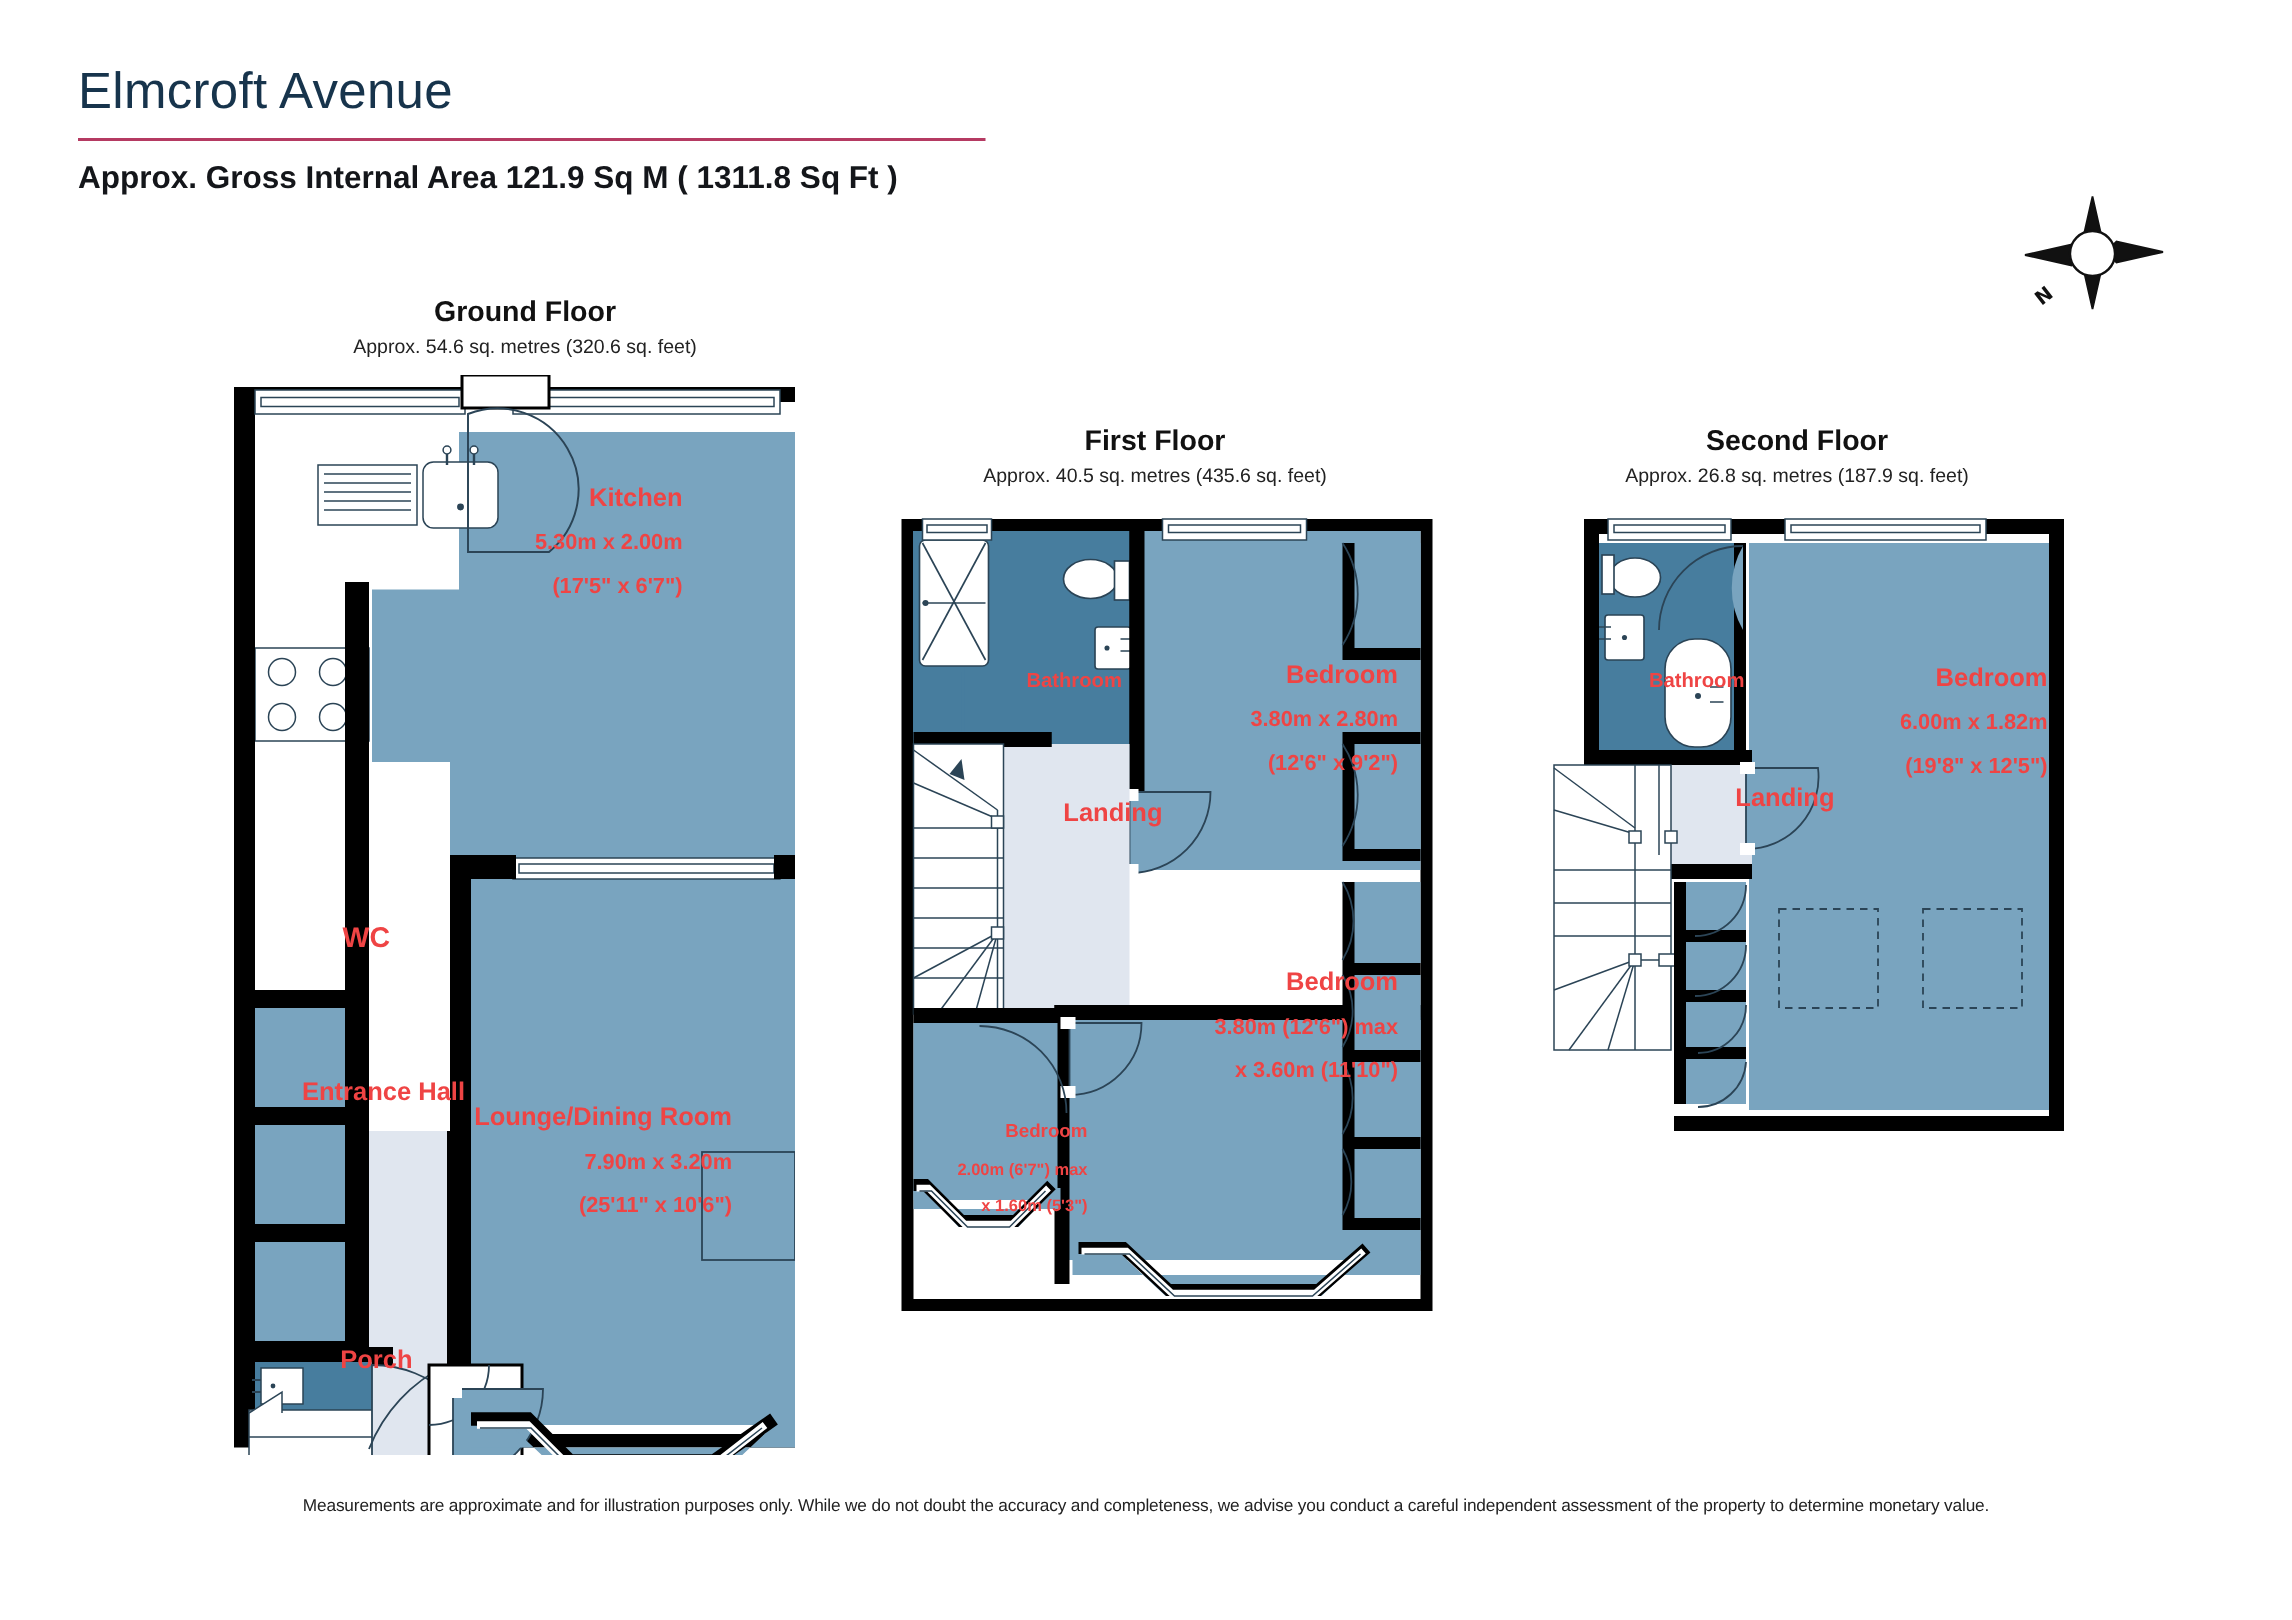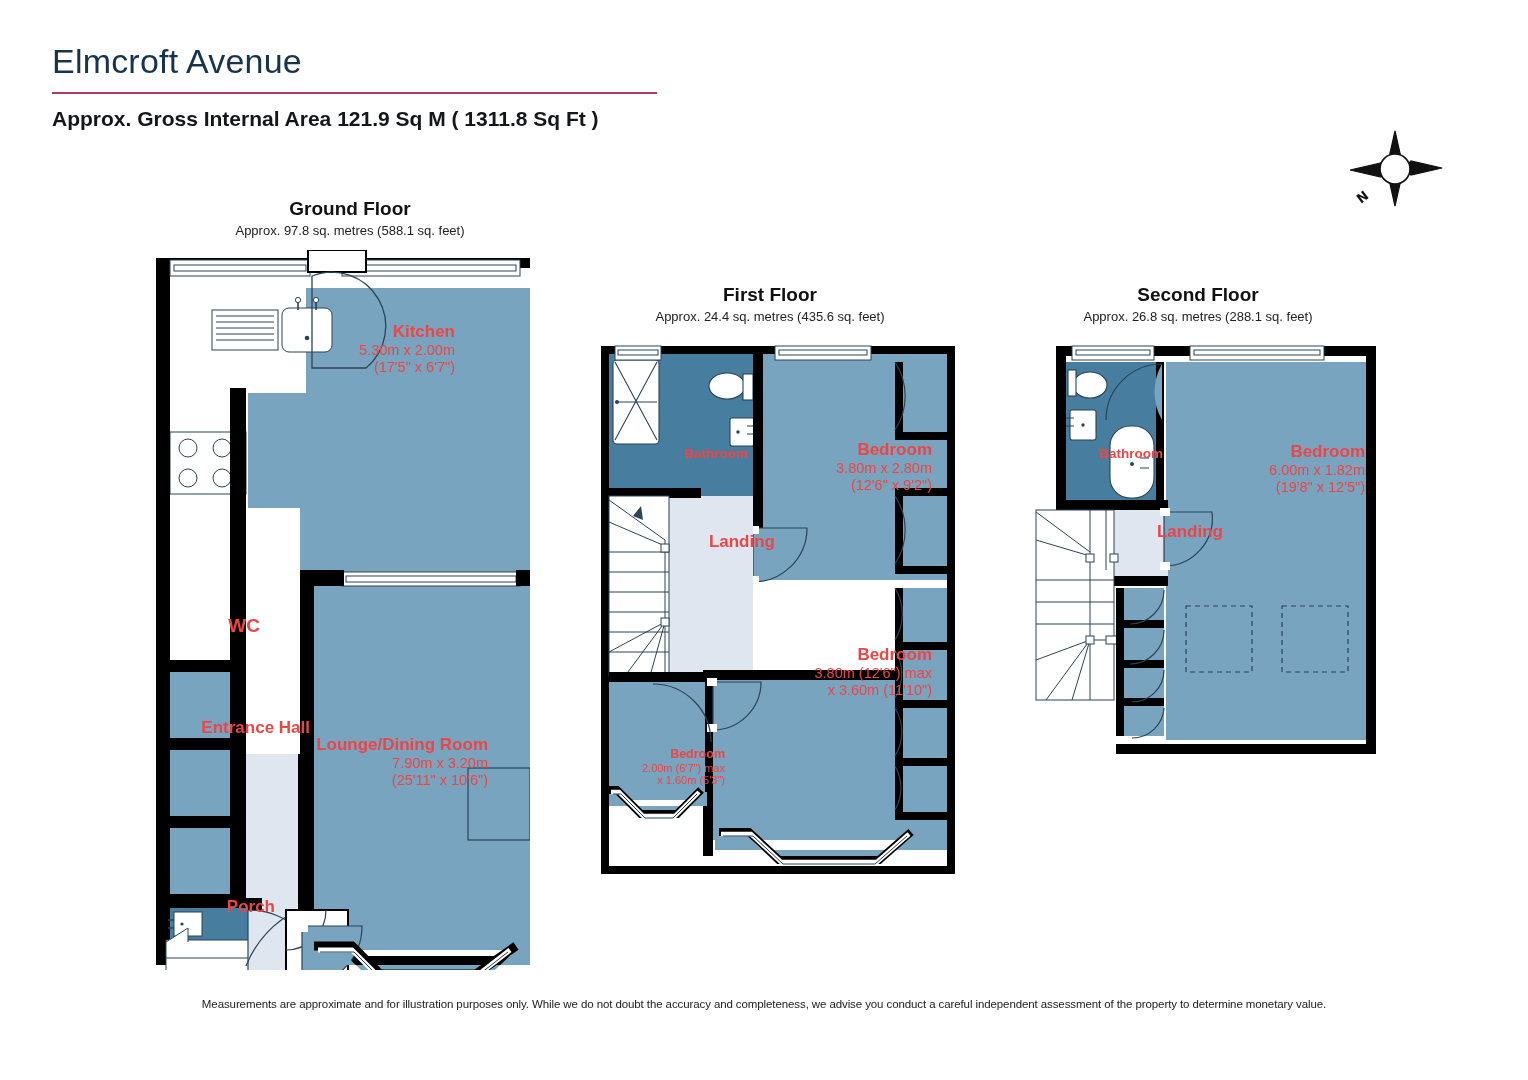--- a/index.html
+++ b/index.html
@@ -45,21 +45,21 @@
   }
   .floor-title .ft-name{font-size:19px;font-weight:700;color:#111;display:block;}
   .floor-title .ft-area{font-size:13px;font-weight:400;color:#222;display:block;margin-top:3px;}
 
   
   .plan{position:absolute;}
 
   
   .rlabel{position:absolute;text-align:right;line-height:1.16;color:#ef4444;}
   .rlabel .rn{display:block;font-weight:700;}
-  .rlabel .rd{display:block;font-weight:400;}
+  .rlabel .rd{display:block;font-weight:700;margin-top:12px;}
 
   
   #footer{position:absolute;left:0;top:998px;width:1528px;text-align:center;}
   #footer .fl1{font-size:11.5px;color:#222;letter-spacing:-.1px;}
   #footer .fl2{font-size:11.5px;color:#222;margin-top:10px;letter-spacing:-.1px;}
 </style>
 </head>
 <body>
 
 <div id="header">
@@ -76,31 +76,31 @@
       <path d="M50 78 L43 47 L50 40 L57 47 Z"></path>
       <path d="M5 42 L36 35 L43 42 L36 49 Z"></path>
     </g>
     <circle cx="50" cy="41" r="15" fill="#ffffff" stroke="#111111" stroke-width="1.6"></circle>
     <text x="16" y="76" font-family="DejaVu Sans, sans-serif" font-size="13" font-weight="bold" fill="#111111" transform="rotate(-38 16 76)">N</text>
   </svg>
 </div>
 
 <div class="floor-title" style="left:170px;top:198px;width:360px;">
   <span class="ft-name">Ground Floor</span>
-  <span class="ft-area">Approx. 97.8 sq. metres (588.1 sq. feet)</span>
+  <span class="ft-area">Approx. 54.6 sq. metres (320.6 sq. feet)</span>
 </div>
 
 <div class="floor-title" style="left:590px;top:284px;width:360px;">
   <span class="ft-name">First Floor</span>
-  <span class="ft-area">Approx. 24.4 sq. metres (435.6 sq. feet)</span>
+  <span class="ft-area">Approx. 40.5 sq. metres (435.6 sq. feet)</span>
 </div>
 
 <div class="floor-title" style="left:1018px;top:284px;width:360px;">
   <span class="ft-name">Second Floor</span>
-  <span class="ft-area">Approx. 26.8 sq. metres (288.1 sq. feet)</span>
+  <span class="ft-area">Approx. 26.8 sq. metres (187.9 sq. feet)</span>
 </div>
 
 <svg class="plan" style="left:130px;top:250px;" width="400" height="720" viewBox="0 0 400 720">
 
   <g>
     <path d="M26 8 H400 V715 H175 V430 H26 Z" fill="#000"></path>
   </g>
 
   <rect x="36" y="18" width="364" height="688" fill="#ffffff"></rect>
 

